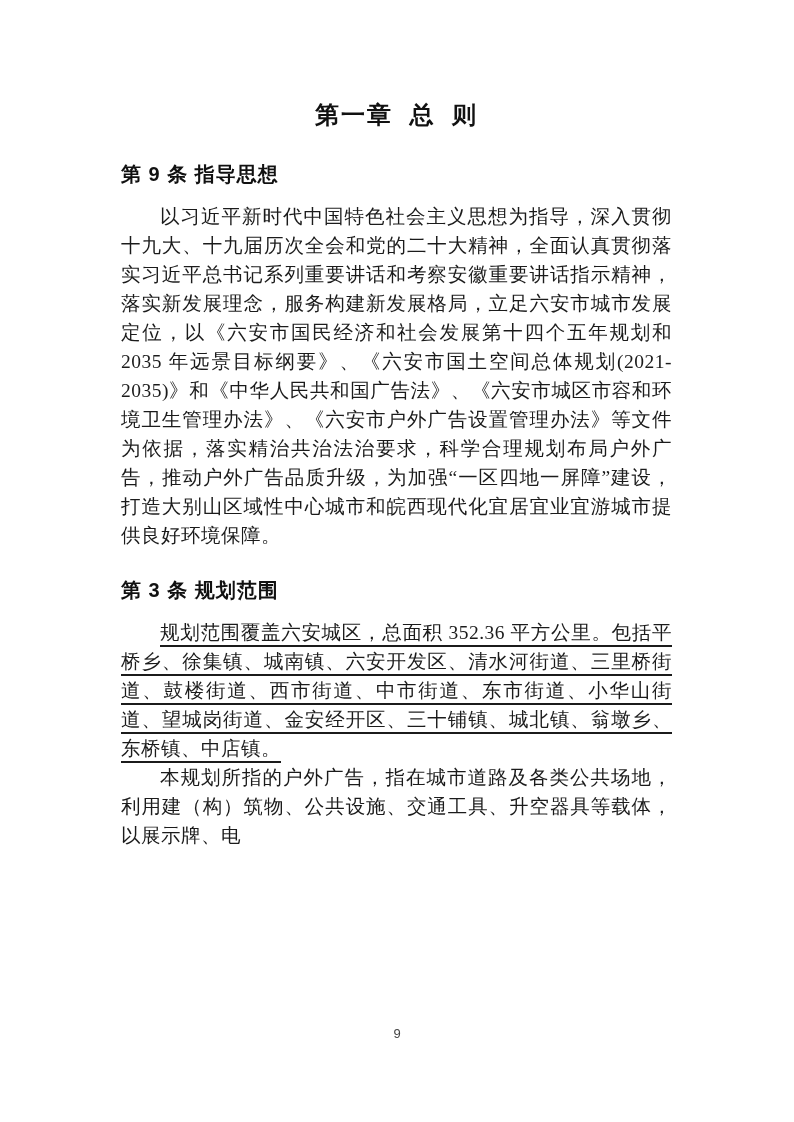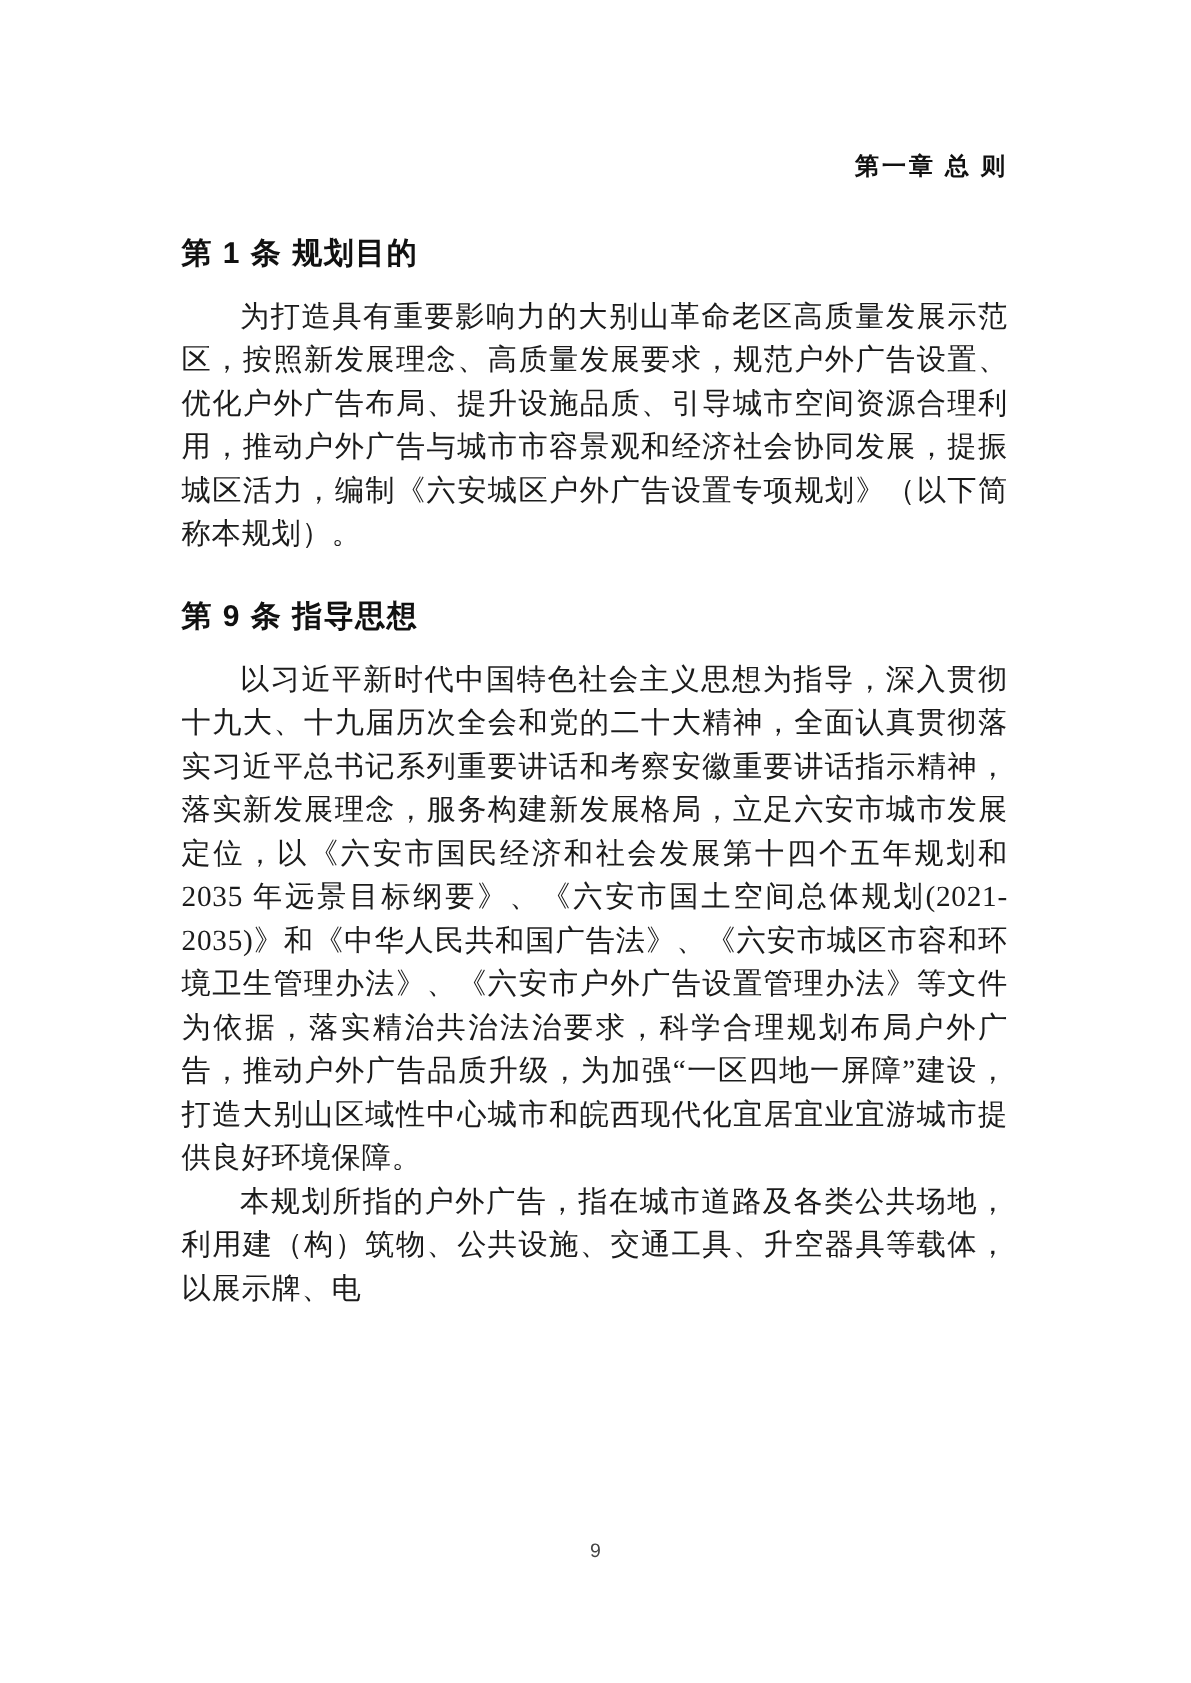--- a/index.html
+++ b/index.html
@@ -13,24 +13,24 @@
     height: 1122px;
     margin: 0 auto;
     background: #ffffff;
     color: #1b1b1b;
     box-sizing: border-box;
     padding: 84px 122px 0 121px;
     overflow: hidden;
     font-family: "Liberation Serif", serif;
   }
   .chapter-title {
-    text-align: right;
-    font-family: Liberation Serif, serif;
+    text-align: center;
+    font-family: Liberation Mono, monospace;
     font-weight: 700;
-    font-size: 16px;
+    font-size: 24px;
     line-height: 34px;
     letter-spacing: 2px;
     color: #111111;
   }
   .article { margin: 0; }
   .article-heading {
     font-family: "Liberation Sans", sans-serif;
     font-weight: 700;
     font-size: 20px;
     line-height: 28px;
@@ -64,30 +64,30 @@
     color: #444444;
   }
 </style>
 </head>
 <body>
 
 <div class="page">
 
   <h1 class="chapter-title">第一章 总 则</h1>
 
-  <section class="article">
-    <h2 class="article-heading">第 1 条 规划目的</h2>
-    <p class="article-body">为打造具有重要影响力的大别山革命老区高质量发展示范区，按照新发展理念、高质量发展要求，规范户外广告设置、优化户外广告布局、提升设施品质、引导城市空间资源合理利用，推动户外广告与城市市容景观和经济社会协同发展，提振城区活力，编制《六安城区户外广告设置专项规划》（以下简称本规划）。</p>
-  </section>
 
   <section class="article">
     <h2 class="article-heading">第 9 条 指导思想</h2>
     <p class="article-body">以习近平新时代中国特色社会主义思想为指导，深入贯彻十九大、十九届历次全会和党的二十大精神，全面认真贯彻落实习近平总书记系列重要讲话和考察安徽重要讲话指示精神，落实新发展理念，服务构建新发展格局，立足六安市城市发展定位，以《六安市国民经济和社会发展第十四个五年规划和 2035 年远景目标纲要》、《六安市国土空间总体规划(2021-2035)》和《中华人民共和国广告法》、《六安市城区市容和环境卫生管理办法》、《六安市户外广告设置管理办法》等文件为依据，落实精治共治法治要求，科学合理规划布局户外广告，推动户外广告品质升级，为加强“一区四地一屏障”建设，打造大别山区域性中心城市和皖西现代化宜居宜业宜游城市提供良好环境保障。</p>
   </section>
 
+  <section class="article">
+    <h2 class="article-heading">第 3 条 规划范围</h2>
+    <p class="article-body underlined">规划范围覆盖六安城区，总面积 352.36 平方公里。包括平桥乡、徐集镇、城南镇、六安开发区、清水河街道、三里桥街道、鼓楼街道、西市街道、中市街道、东市街道、小华山街道、望城岗街道、金安经开区、三十铺镇、城北镇、翁墩乡、东桥镇、中店镇。</p>
+  </section>
 
   <section class="article">
     <p class="article-body">本规划所指的户外广告，指在城市道路及各类公共场地，利用建（构）筑物、公共设施、交通工具、升空器具等载体，以展示牌、电</p>
   </section>
 
   <div class="page-number">9</div>
 
 </div>
 
 </body></html>

